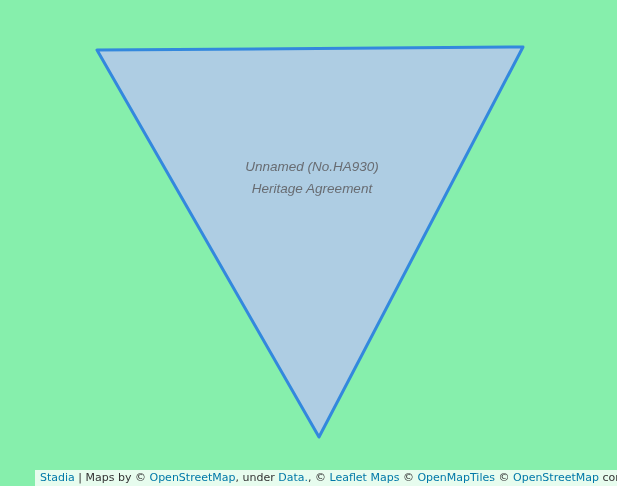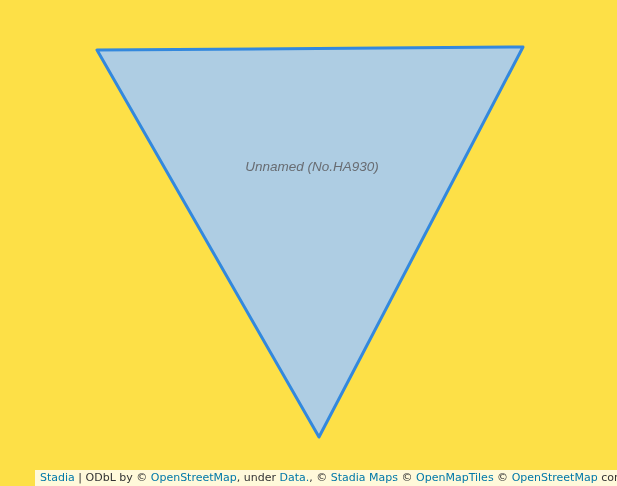--- a/index.html
+++ b/index.html
@@ -8,21 +8,21 @@
       width: 617px;
       height: 486px;
       overflow: hidden;
       background: #f9f2e9;
       font-family: "DejaVu Sans", sans-serif;
     }
     .map {
       position: relative;
       width: 617px;
       height: 486px;
-      background: #fde047;
+      background: #86efac;
     }
     .map svg.overlay {
       position: absolute;
       left: 0;
       top: 0;
     }
     .label {
       position: absolute;
       left: 212px;
       top: 156px;
@@ -57,18 +57,19 @@
 </head>
 <body>
 
 <div class="map">
   <svg class="overlay" width="617" height="486" viewBox="0 0 617 486">
     <polygon points="97,50 523,47 319,437" fill="#aecde3" stroke="#3388dd" stroke-width="3" stroke-linejoin="round"></polygon>
   </svg>
 
   <div class="label">
     <span>Unnamed (No.HA930)</span>
+    <span>Heritage Agreement</span>
   </div>
 
   <div class="attribution">
-    <a>Stadia</a><span> | ODbL by © </span><a>OpenStreetMap</a><span>, under </span><a>Data.</a><span>, © </span><a>Stadia Maps</a><span> © </span><a>OpenMapTiles</a><span> © </span><a>OpenStreetMap</a><span> contributors</span>
+    <a>Stadia</a><span> | Maps by © </span><a>OpenStreetMap</a><span>, under </span><a>Data.</a><span>, © </span><a>Leaflet Maps</a><span> © </span><a>OpenMapTiles</a><span> © </span><a>OpenStreetMap</a><span> contributors</span>
   </div>
 </div>
 
 </body></html>

